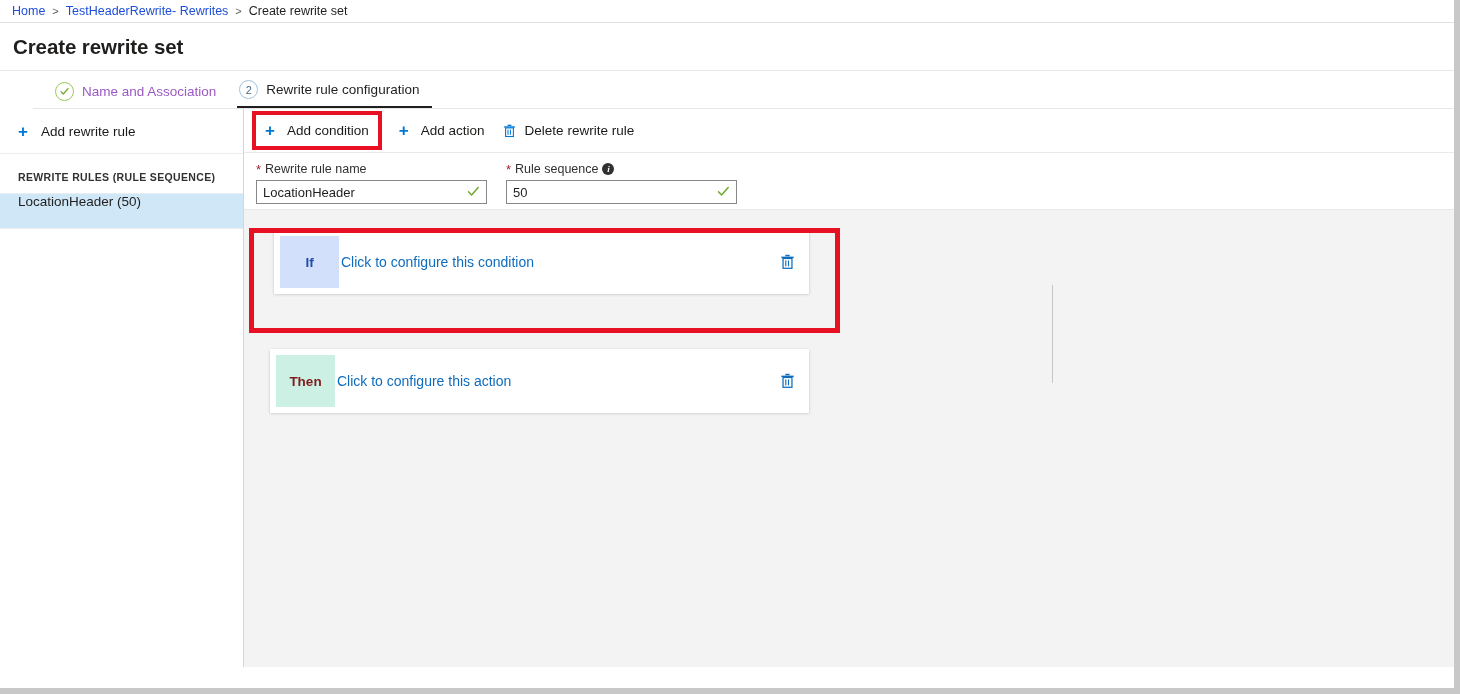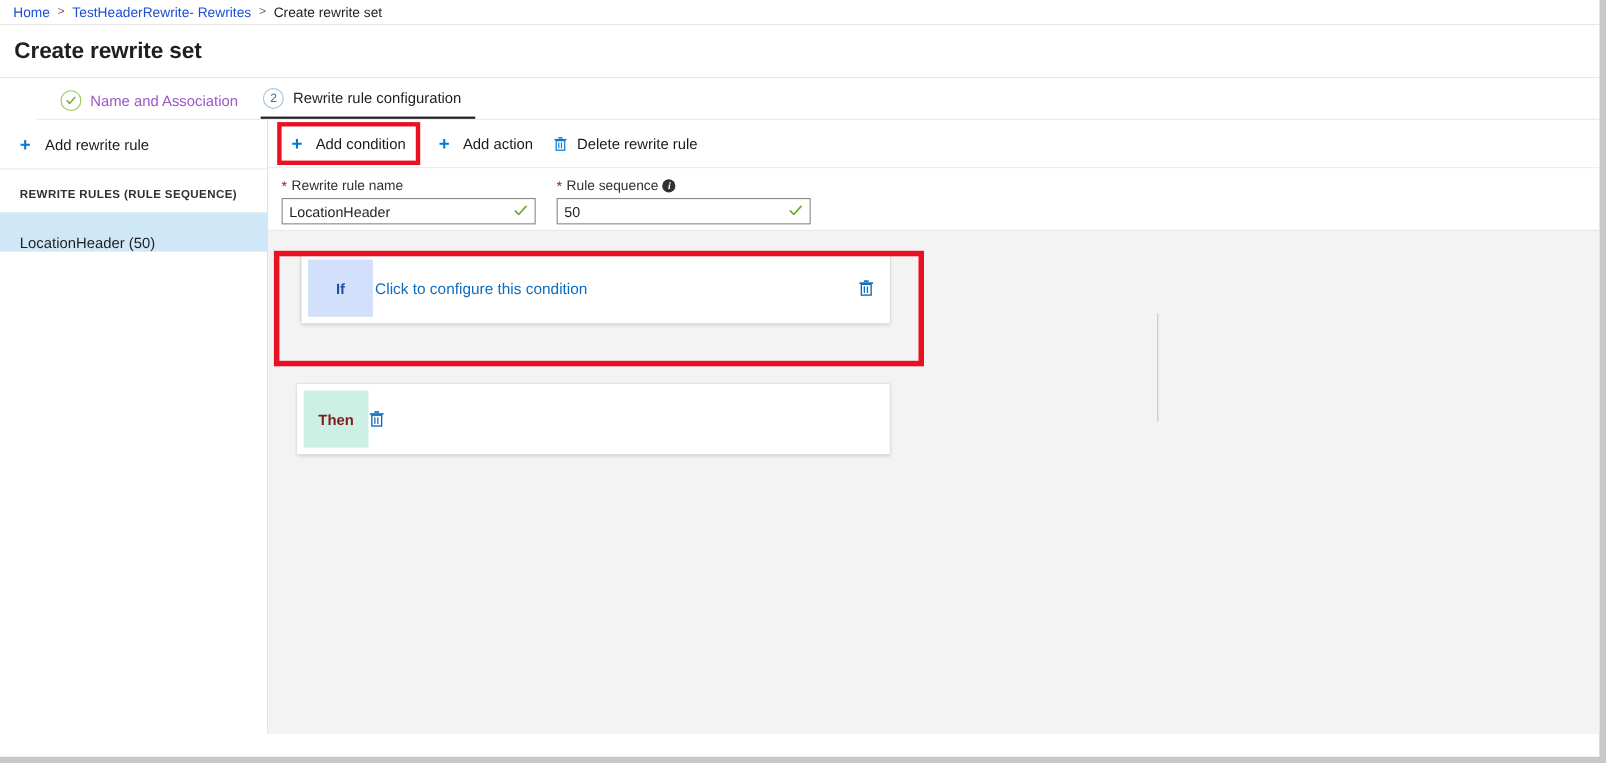--- a/index.html
+++ b/index.html
@@ -154,21 +154,21 @@
     padding: 17px 0 10px 18px;
     font-size: 10.5px;
     font-weight: 700;
     letter-spacing: 0.35px;
     color: #323130;
     text-transform: uppercase;
   }
   .rail-item {
     height: 36px;
     display: flex;
-    align-items: flex-end;
+    align-items: flex-start;
     padding-left: 18px;
     font-size: 13.5px;
     color: #201f1e;
     cursor: pointer;
     border-top: 1px solid #e9eef2;
     border-bottom: 1px solid #e9eef2;
     box-sizing: border-box;
   }
   .rail-item.selected { background: #cfe7f7; }
 
@@ -467,20 +467,21 @@
               <rect x="1.1" y="2.3" width="10.8" height="1.3" fill="#0f6cbd"></rect>
               <rect x="4.6" y="0.7" width="3.8" height="1.3" fill="#0f6cbd"></rect>
               <rect x="4.5" y="5.6" width="1" height="5.2" fill="#0f6cbd"></rect>
               <rect x="6.9" y="5.6" width="1" height="5.2" fill="#0f6cbd"></rect>
             </svg>
           </div>
         </div>
 
         <div class="rule-card" id="card-then">
           <div class="rule-badge then">Then</div>
+          <div class="rule-link">Click to configure this action</div>
           <div class="rule-del">
             <svg width="15" height="16" viewBox="0 0 13 14">
               <rect x="2.6" y="3.9" width="7.8" height="8.6" fill="none" stroke="#0f6cbd" stroke-width="1.1"></rect>
               <rect x="1.1" y="2.3" width="10.8" height="1.3" fill="#0f6cbd"></rect>
               <rect x="4.6" y="0.7" width="3.8" height="1.3" fill="#0f6cbd"></rect>
               <rect x="4.5" y="5.6" width="1" height="5.2" fill="#0f6cbd"></rect>
               <rect x="6.9" y="5.6" width="1" height="5.2" fill="#0f6cbd"></rect>
             </svg>
           </div>
         </div>

